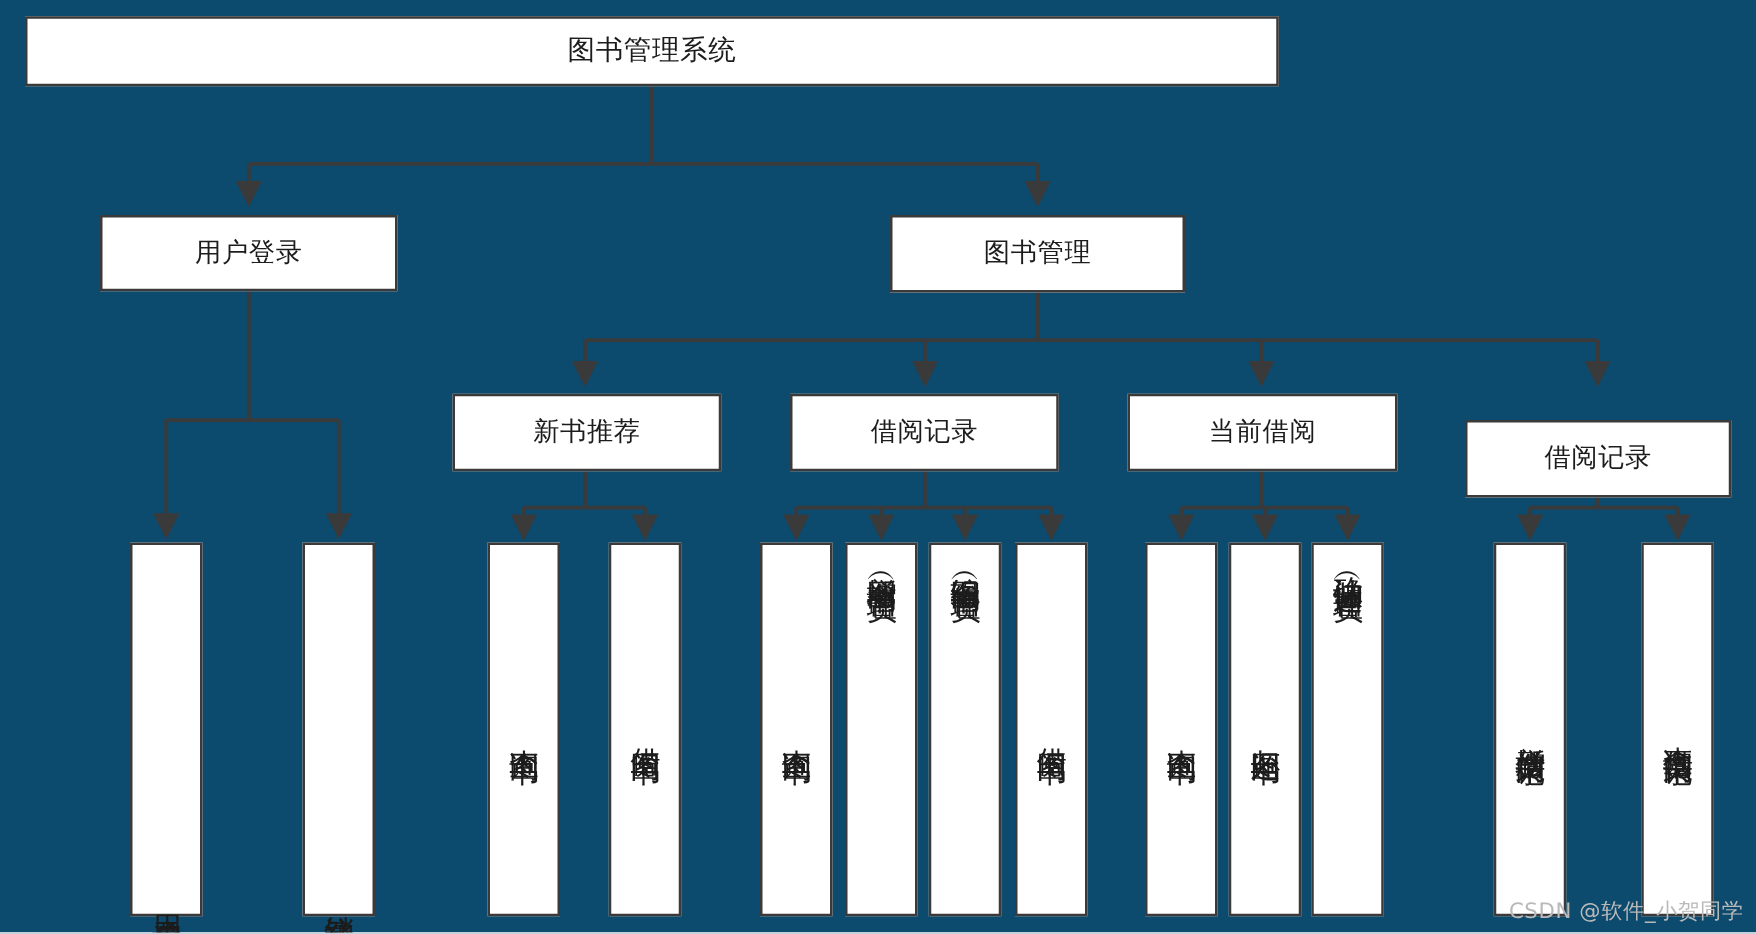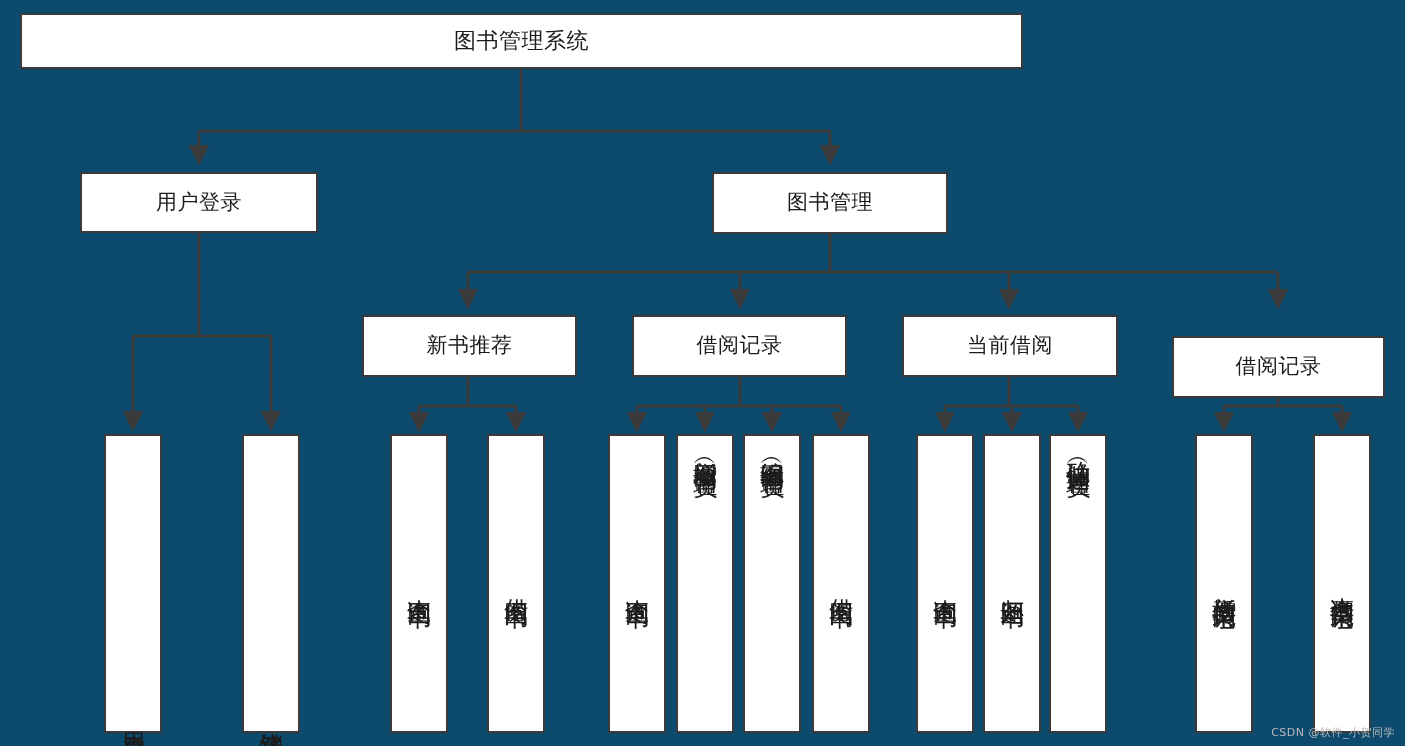--- a/index.html
+++ b/index.html
@@ -65,21 +65,21 @@
     left: 0;
     top: 0;
     width: 1405px;
     height: 747px;
     pointer-events: none;
   }
   .watermark {
     position: absolute;
     right: 10px;
     bottom: 6px;
-    font-size: 11px;
+    font-size: 17px;
     color: #b9b9b9;
     white-space: nowrap;
     letter-spacing: 0.5px;
   }
 </style>
 </head>
 <body>
 
 <div id="canvas">
 

